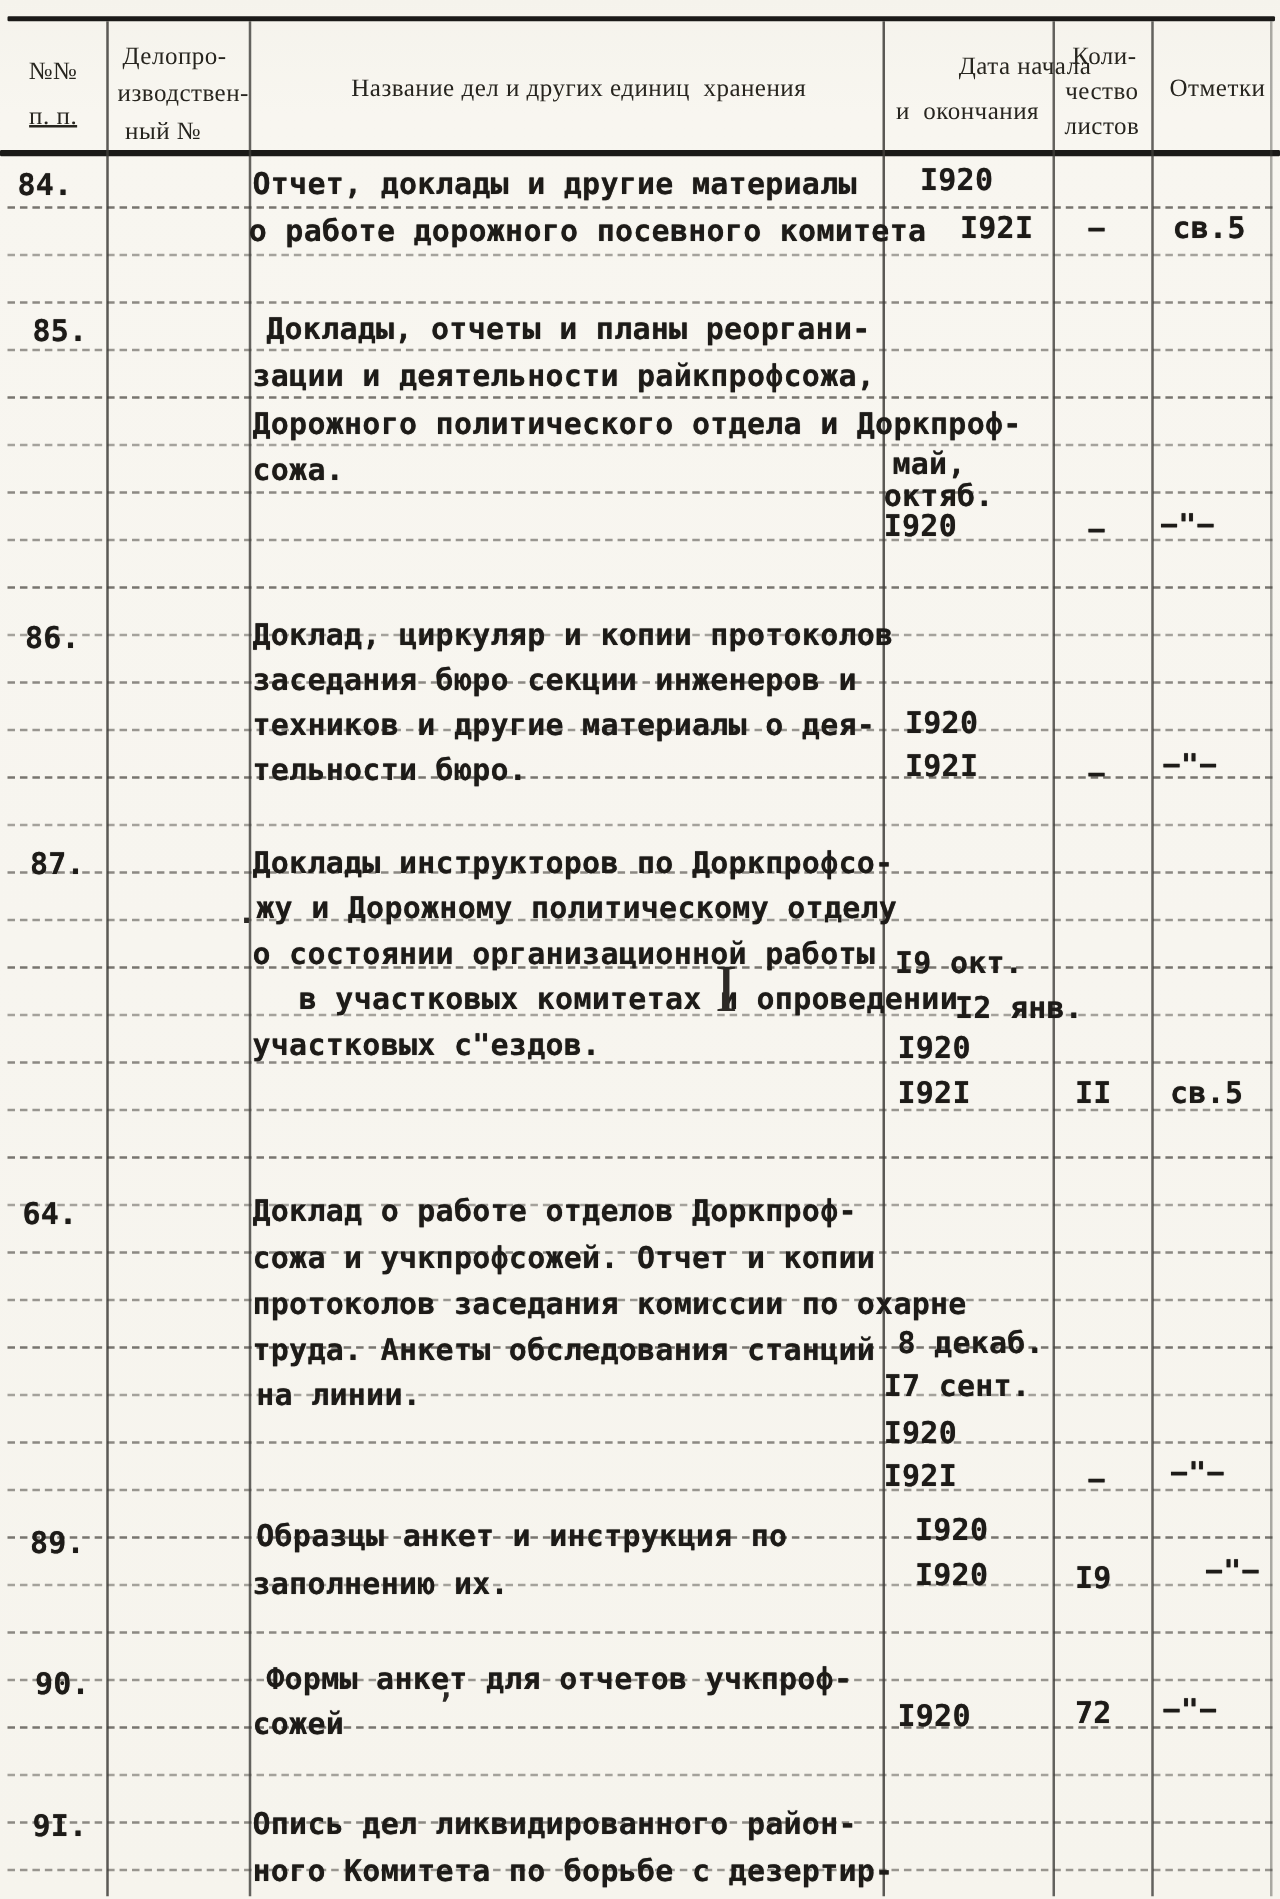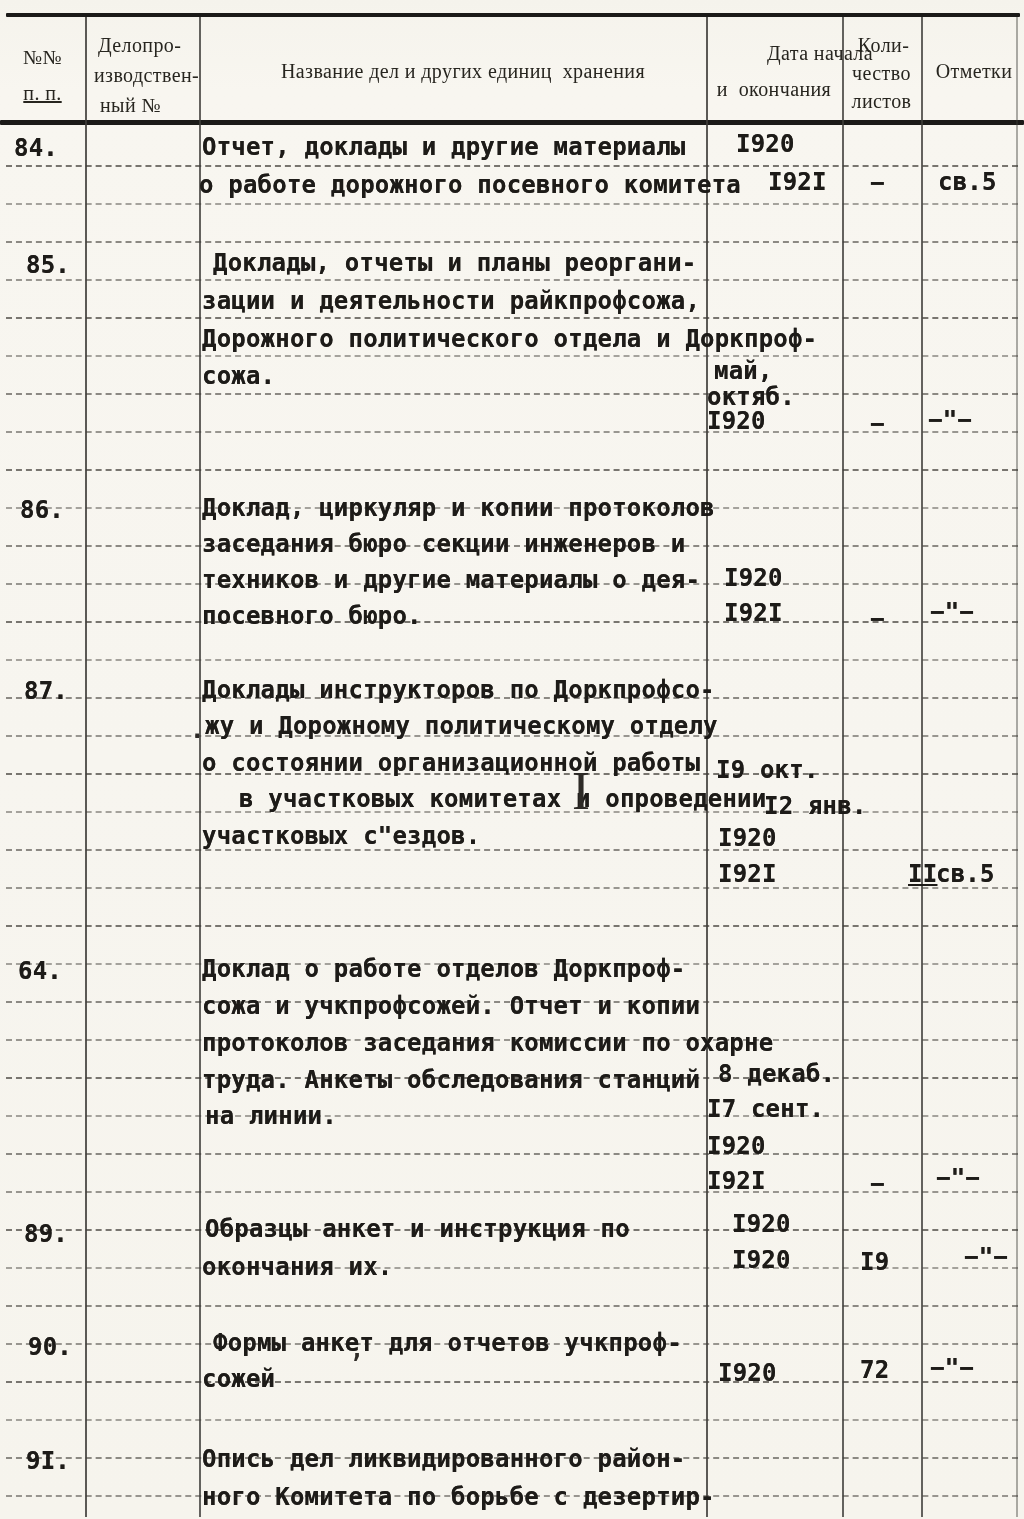--- a/index.html
+++ b/index.html
@@ -116,58 +116,58 @@
         <span class="tw" style="left: 707px; top: 384px;">октяб.</span>
         <span class="tw" style="left: 707px; top: 408px;">I920</span>
         <span class="tw" style="left: 870px; top: 411px;">−</span>
         <span class="tw" style="left: 928px; top: 407px;">−"−</span>
       </div>
       <div>
         <span class="tw" style="left: 20px; top: 497px;">86.</span>
         <span class="tw" style="left: 202px; top: 495px;">Доклад, циркуляр и копии протоколов</span>
         <span class="tw" style="left: 202px; top: 531px;">заседания бюро секции инженеров и</span>
         <span class="tw" style="left: 202px; top: 567px;">техников и другие материалы о дея-</span>
-        <span class="tw" style="left: 202px; top: 603px;">посевного бюро.</span>
+        <span class="tw" style="left: 202px; top: 603px;">тельности бюро.</span>
         <span class="tw" style="left: 724px; top: 565px;">I920</span>
         <span class="tw" style="left: 724px; top: 600px;">I92I</span>
         <span class="tw" style="left: 870px; top: 606px;">−</span>
         <span class="tw" style="left: 930px; top: 599px;">−"−</span>
       </div>
       <div>
         <span class="tw" style="left: 24px; top: 678px;">87.</span>
         <span class="tw" style="left: 202px; top: 677px;">Доклады инструкторов по Доркпрофсо-</span>
         <span class="tw" style="left: 205px; top: 713px;">жу и Дорожному политическому отделу</span>
         <span class="tw" style="left: 202px; top: 750px;">о состоянии организационной работы</span>
         <span class="tw" style="left: 202px; top: 786px; padding-left: 37px;">в участковых комитетах и опроведении</span>
         <span class="tw" style="left: 202px; top: 823px;">участковых с"ездов.</span>
         <span class="tw" style="left: 716px; top: 757px;">I9 окт.</span>
         <span class="tw" style="left: 764px; top: 793px;">I2 янв.</span>
         <span class="tw" style="left: 718px; top: 825px;">I920</span>
         <span class="tw" style="left: 718px; top: 861px;">I92I</span>
-        <span class="tw" style="left: 908px; top: 861px; text-decoration: underline;">II</span>
+        <span class="tw" style="left: 860px; top: 861px;">II</span>
         <span class="tw" style="left: 936px; top: 861px;">св.5</span>
       </div>
       <div>
         <span class="tw" style="left: 18px; top: 958px;">64.</span>
         <span class="tw" style="left: 202px; top: 956px;">Доклад о работе отделов Доркпроф-</span>
         <span class="tw" style="left: 202px; top: 993px;">сожа и учкпрофсожей. Отчет и копии</span>
         <span class="tw" style="left: 202px; top: 1030px;">протоколов заседания комиссии по охарне</span>
         <span class="tw" style="left: 202px; top: 1067px;">труда. Анкеты обследования станций</span>
         <span class="tw" style="left: 205px; top: 1103px;">на линии.</span>
         <span class="tw" style="left: 718px; top: 1061px;">8 декаб.</span>
         <span class="tw" style="left: 707px; top: 1096px;">I7 сент.</span>
         <span class="tw" style="left: 707px; top: 1133px;">I920</span>
         <span class="tw" style="left: 707px; top: 1168px;">I92I</span>
         <span class="tw" style="left: 870px; top: 1171px;">−</span>
         <span class="tw" style="left: 936px; top: 1165px;">−"−</span>
       </div>
       <div>
         <span class="tw" style="left: 24px; top: 1221px;">89.</span>
         <span class="tw" style="left: 205px; top: 1216px;">Образцы анкет и инструкция по</span>
-        <span class="tw" style="left: 202px; top: 1254px;">окончания их.</span>
+        <span class="tw" style="left: 202px; top: 1254px;">заполнению их.</span>
         <span class="tw" style="left: 732px; top: 1211px;">I920</span>
         <span class="tw" style="left: 732px; top: 1247px;">I920</span>
         <span class="tw" style="left: 860px; top: 1249px;">I9</span>
         <span class="tw" style="left: 964px; top: 1244px;">−"−</span>
       </div>
       <div>
         <span class="tw" style="left: 28px; top: 1334px;">90.</span>
         <span class="tw" style="left: 213px; top: 1330px;">Формы анкет для отчетов учкпроф-</span>
         <span class="tw" style="left: 202px; top: 1366px;">сожей</span>
         <span class="tw" style="left: 718px; top: 1360px;">I920</span>

